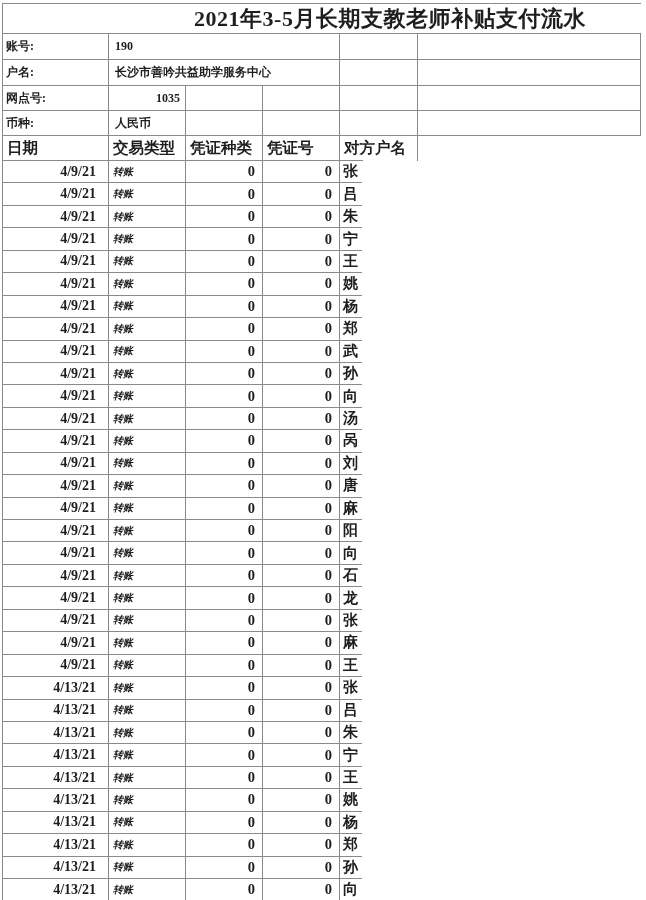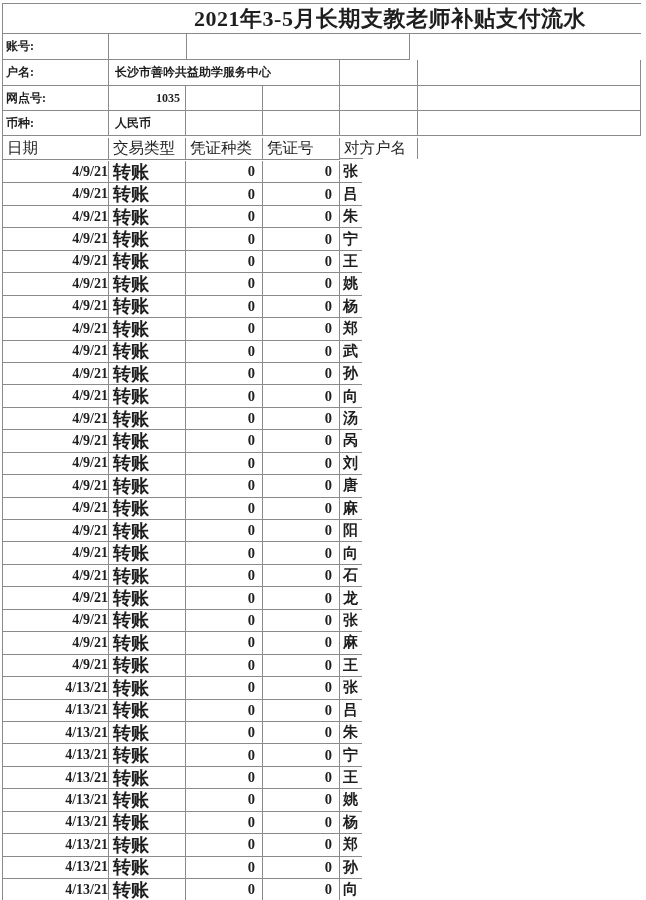--- a/index.html
+++ b/index.html
@@ -51,49 +51,50 @@
   .h25{height:25px;}
   .w-label{width:106px;padding-left:3px;}
   .w-merged{width:231px;padding-left:6px;}
   .w-77{width:77px;}
   .w-78{width:78px;}
   .w-acctcol{width:223px;}
   .val-right{justify-content:flex-end;padding-right:5px;}
   .val-left{padding-left:6px;}
 
   
-  .head-row{height:25px;font-size:15.5px;font-weight:400;align-items:center;}
+  .head-row{height:25px;font-size:15.5px;font-weight:700;}
   .head-row .cell{padding-left:4px;}
   .hc-name{
     
     background:linear-gradient(to right,var(--grid) 0 23px,transparent 23px) left bottom/100% 1px no-repeat;
   }
   .hc-acct{padding-left:5px;}
 
   
   .data-row{height:22.45px;font-weight:600;}
-  .dc-date{width:106px;justify-content:flex-end;padding-right:0;font-size:14px;font-weight:700;}
-  .dc-type{width:77px;padding-left:4px;font-size:18px;}
+  .dc-date{width:106px;justify-content:flex-end;padding-right:12px;font-size:14px;font-weight:700;}
+  .dc-type{width:77px;padding-left:4px;font-size:10px;font-style:italic;}
   .dc-vk{width:77px;justify-content:flex-end;padding-right:7px;font-size:14.5px;font-weight:700;}
   .dc-vn{width:77px;justify-content:flex-end;padding-right:7px;font-size:14.5px;font-weight:700;}
   .dc-name{width:22px;padding-left:3px;font-size:15px;}
 </style>
 </head>
 <body>
 
 <div class="sheet">
 
   <div class="row title-row bb">
     <div class="cell title-cell">
       <span>2021年3-5月长期支教老师补贴支付流水</span>
     </div>
   </div>
 
   <div class="row info-row h26">
     <div class="cell w-label br bb">账号:</div>
+    <div class="cell w-merged val-left br bb">190</div>
     <div class="cell w-78 br bb"></div>
     <div class="cell w-acctcol br bb"></div>
   </div>
 
   <div class="row info-row h26">
     <div class="cell w-label br bb">户名:</div>
     <div class="cell w-merged val-left br bb">长沙市善吟共益助学服务中心</div>
     <div class="cell w-78 br bb"></div>
     <div class="cell w-acctcol br bb"></div>
   </div>

